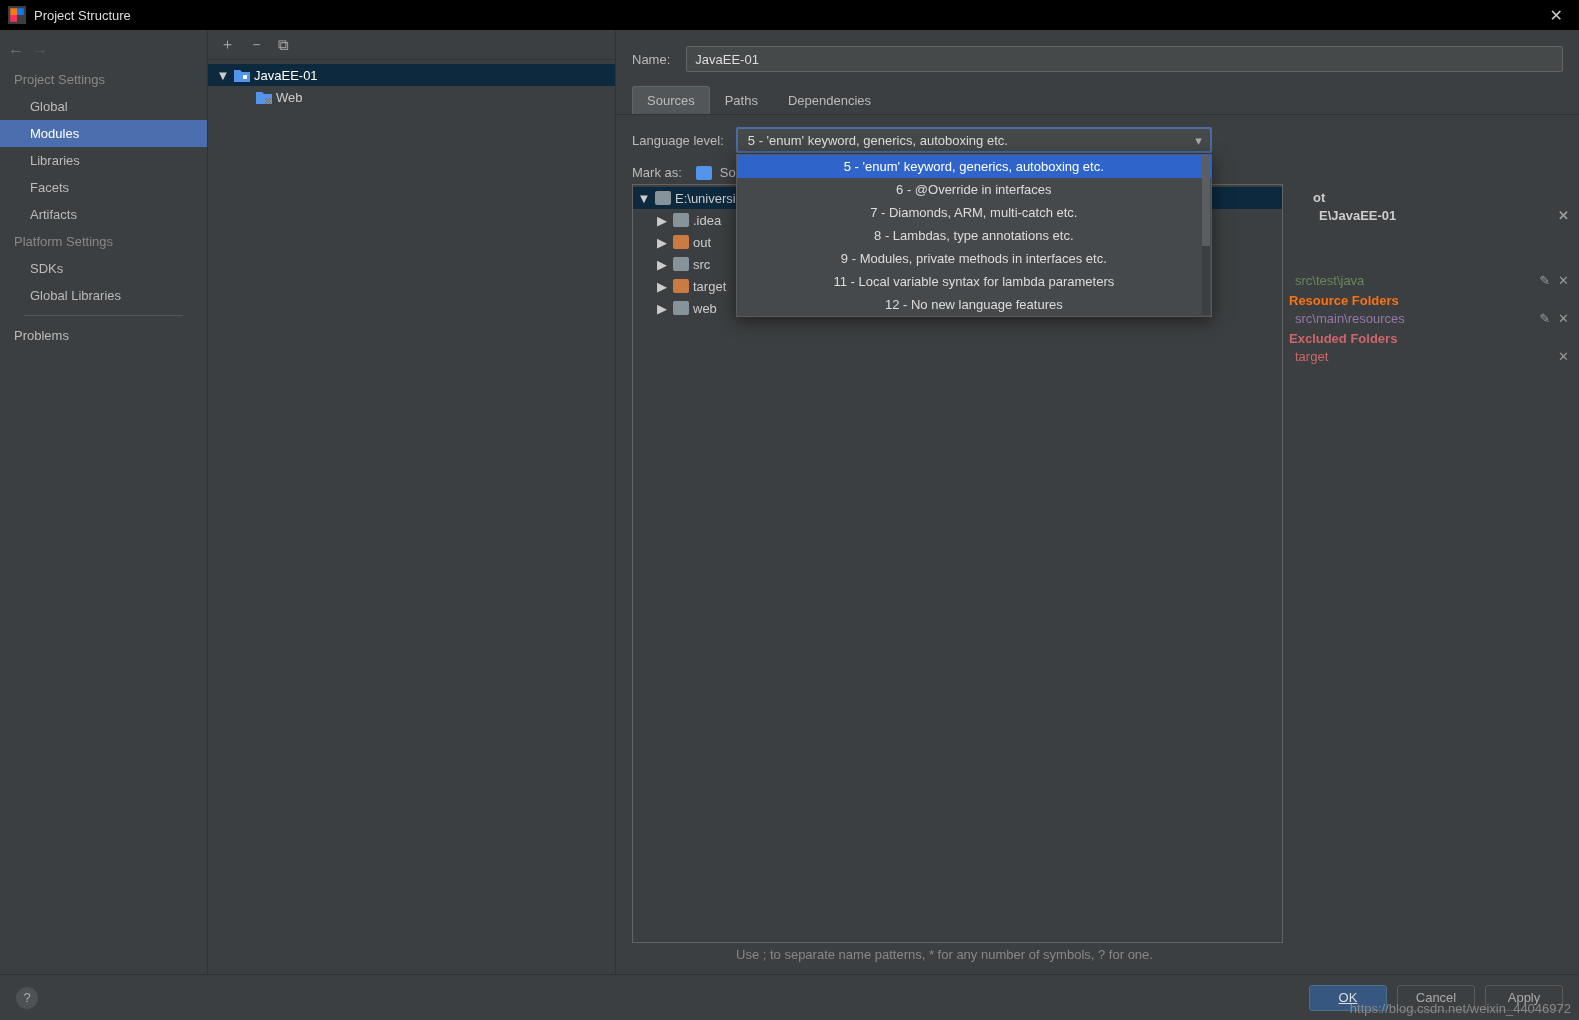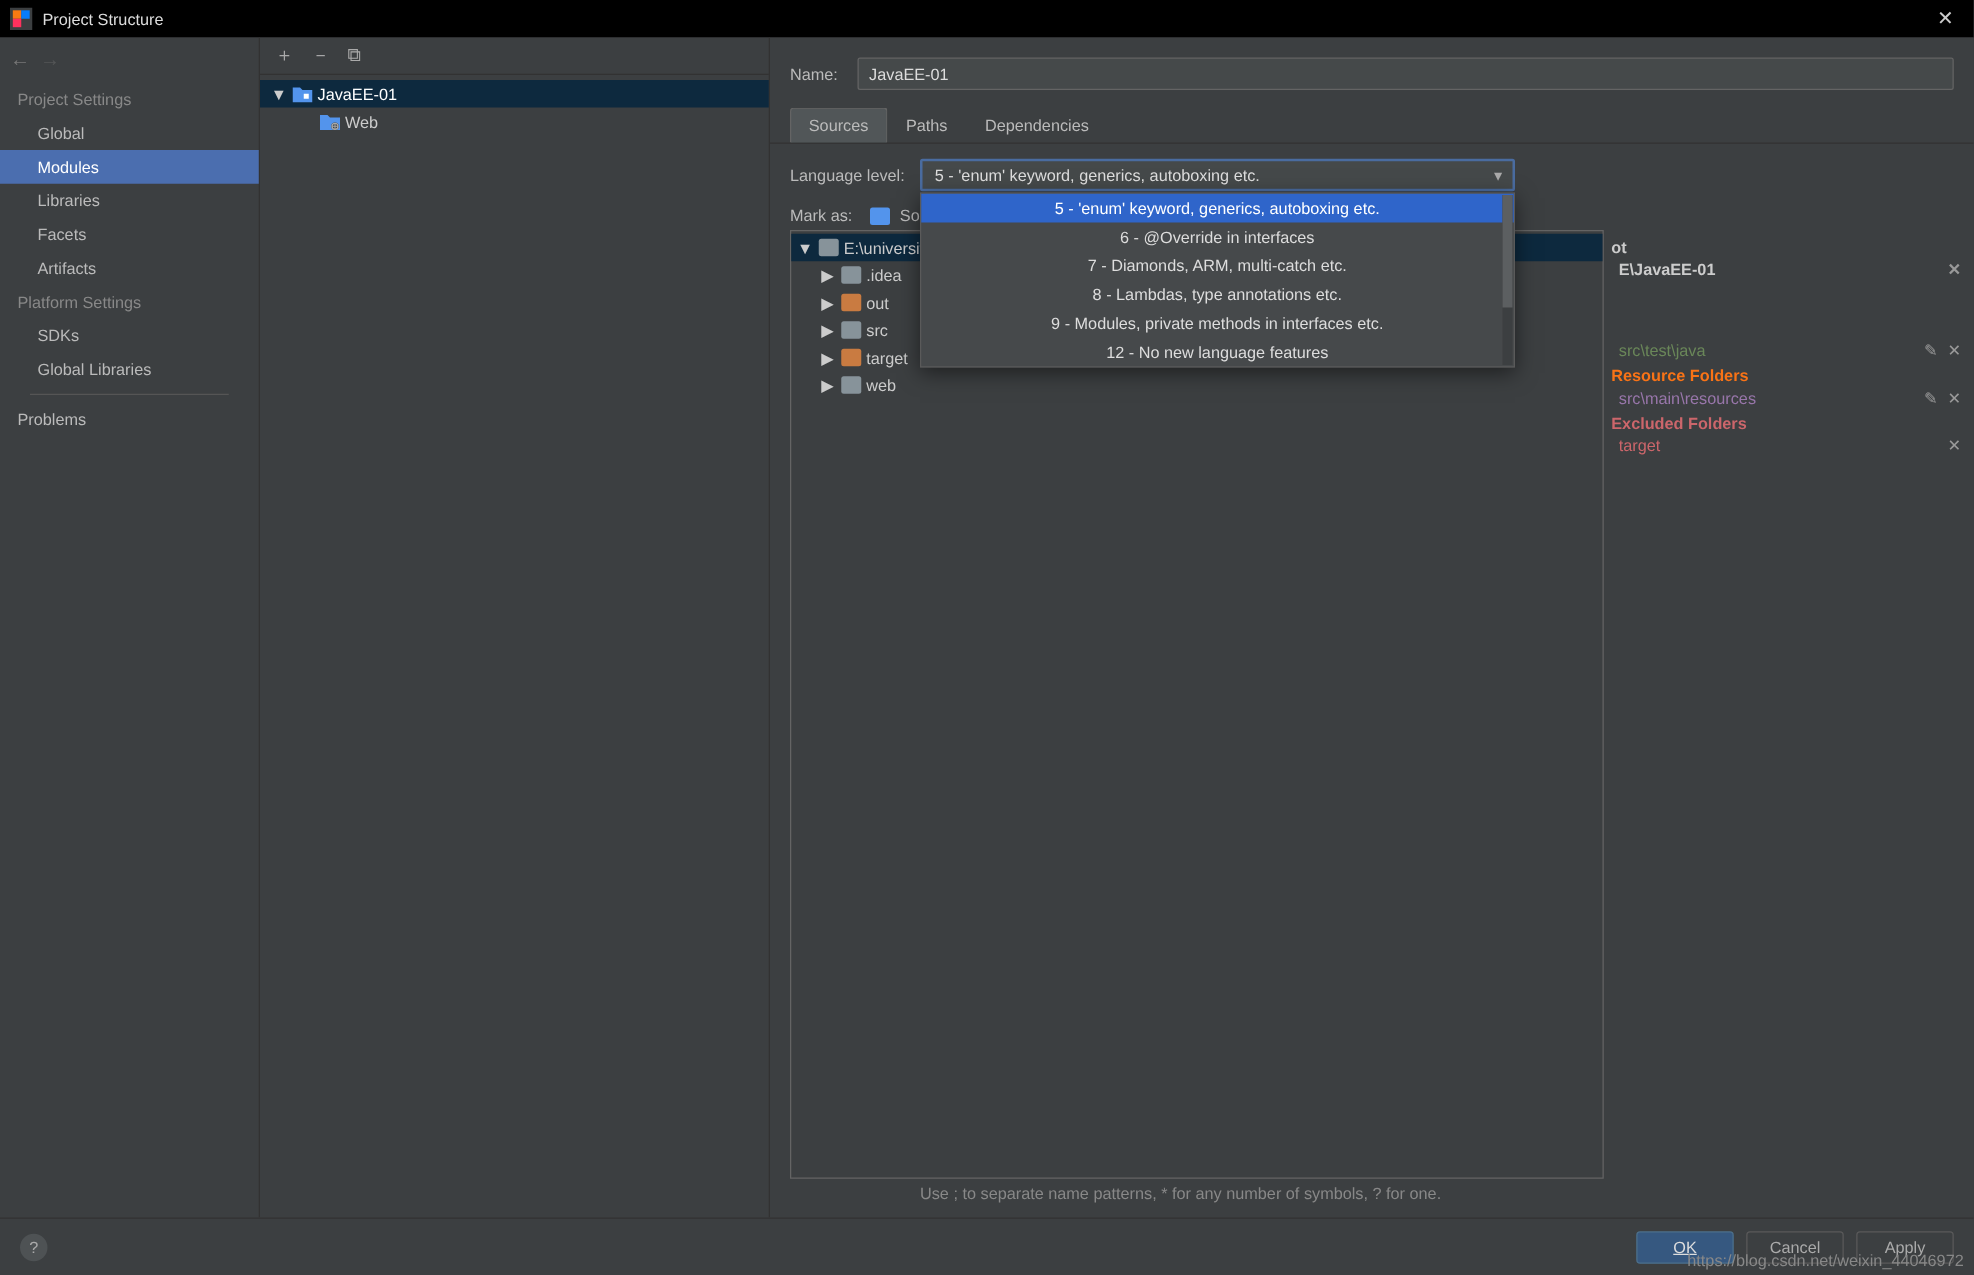--- a/index.html
+++ b/index.html
@@ -62,21 +62,21 @@
 .tw2 { width:14px; text-align:center; display:inline-block; }
 .folder-ic { width:16px; height:14px; display:inline-block; margin:0 4px; border-radius:2px; }
 .f-grey { background:#87939a; }
 .f-orange { background:#c97b41; }
 
 .side-info { width: 290px; padding: 8px 10px 0 0; position:relative; }
 .side-head { font-weight:bold; margin-top: 2px; display:flex; align-items:center; }
 .side-entry { color:#bbb; padding: 3px 0 3px 6px; display:flex; align-items:center; }
 .side-entry .tools { margin-left:auto; color:#999; display:flex; gap:8px; }
 .side-entry .tools span { cursor:pointer; }
-.sh-root { font-weight:bold; color:#ccc; }
+.sh-root { font-weight:bold; color:#ccc;margin-left:24px; }
 .sh-res { color:#f97316; }
 .sh-exc { color:#cc666b; }
 .se-test { color:#6a8759;text-align:right; }
 .se-res { color:#9876aa; }
 .se-exc { color:#cc666b; }
 
 .exclude-row { display:flex; align-items:center; padding: 10px 16px 0 16px; gap: 10px; }
 .exclude-row input { width: 352px; background:#45494a; border:1px solid #646464; height:24px; color:#ddd; padding:0 6px; }
 .hint { color:#888; padding: 4px 16px 12px 120px; width: 640px; }
 
@@ -175,20 +175,21 @@
         <div class="combo-btn">
           <span>5 - 'enum' keyword, generics, autoboxing etc.</span>
           <span class="chev">▾</span>
         </div>
         <div class="dropdown">
           <div class="dd-item sel">5 - 'enum' keyword, generics, autoboxing etc.</div>
           <div class="dd-item">6 - @Override in interfaces</div>
           <div class="dd-item">7 - Diamonds, ARM, multi-catch etc.</div>
           <div class="dd-item">8 - Lambdas, type annotations etc.</div>
           <div class="dd-item">9 - Modules, private methods in interfaces etc.</div>
+          <div class="dd-item">11 - Local variable syntax for lambda parameters</div>
           <div class="dd-item">12 - No new language features</div>
           <div class="dd-scroll">
               <div class="dd-thumb"></div>
             </div>
         </div>
       </div>
     </div>
 
     <div class="mark-row">
       <label>Mark as:</label>

